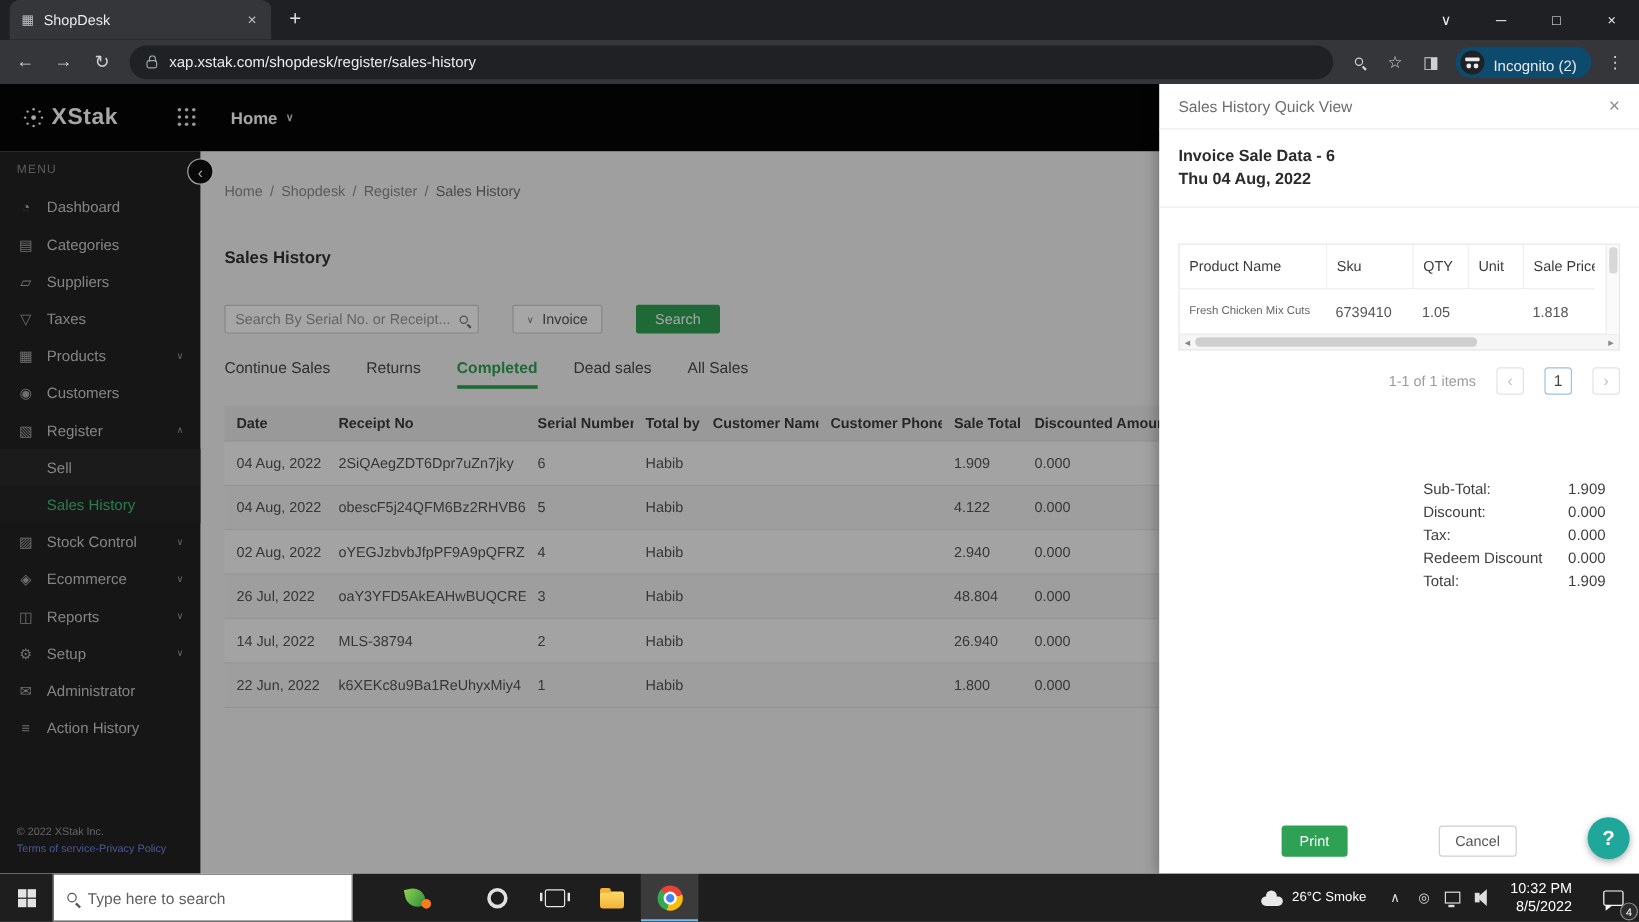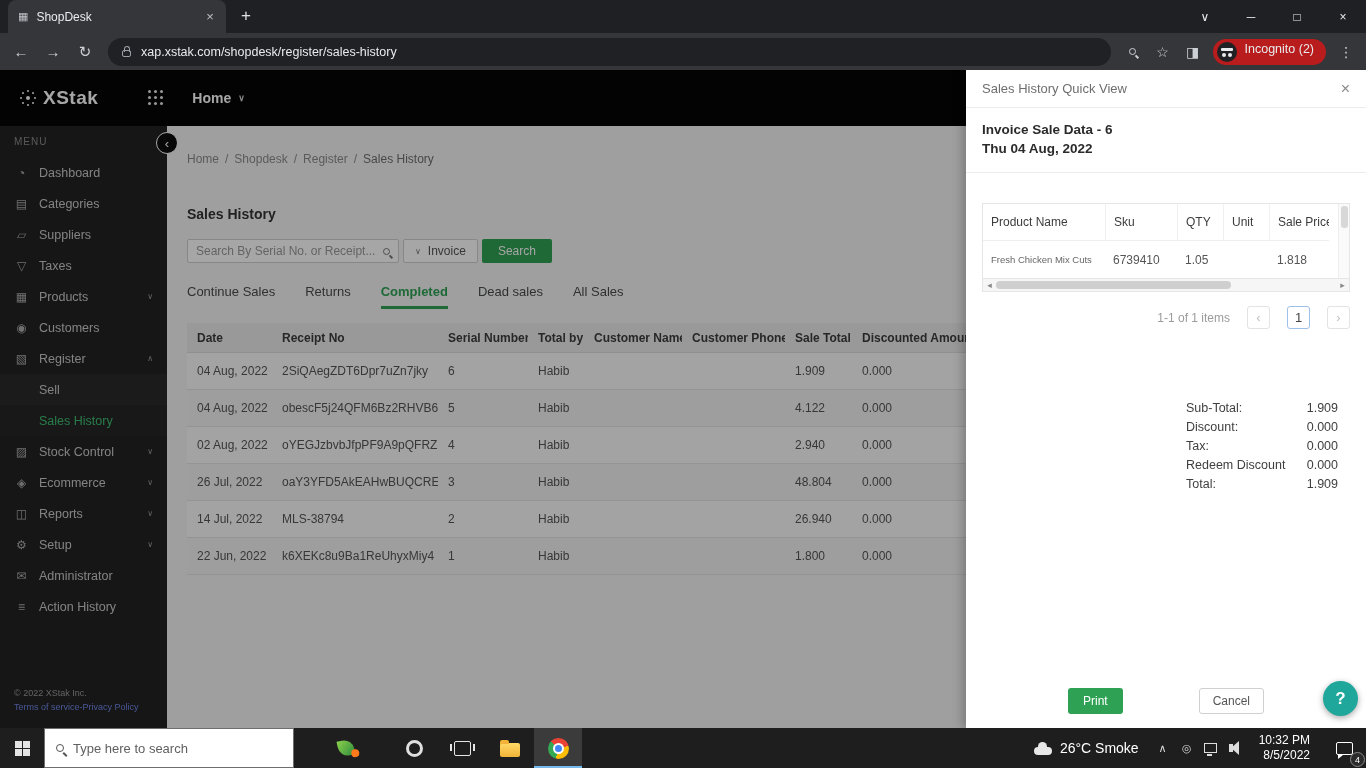--- a/index.html
+++ b/index.html
@@ -18,21 +18,21 @@
 
   .toolbar{height:37px;background:#35363a;display:flex;align-items:center;padding:0 6px;gap:2px}
   .nav-btn{width:30px;height:30px;display:flex;align-items:center;justify-content:center;color:#cdd1d5;font-size:15px;border-radius:50%}
   .omnibox{flex:1;height:28px;background:#202124;border-radius:14px;margin:0 6px;display:flex;align-items:center;padding:0 14px;gap:10px;min-width:0}
   .lock-icon{width:9px;height:7px;border:1.5px solid #9aa0a6;border-radius:2px;position:relative;margin-top:3px;flex:none}
   .lock-icon::before{content:"";position:absolute;top:-5px;left:1px;width:4px;height:5px;border:1.5px solid #9aa0a6;border-bottom:none;border-radius:4px 4px 0 0}
   .url{color:#e8eaed;font-size:12.5px;white-space:nowrap;overflow:hidden}
   .tb-icon{width:28px;height:28px;display:flex;align-items:center;justify-content:center;color:#cdd1d5;font-size:14px;flex:none}
   .mag-light{width:7px;height:7px;border:1.5px solid #cdd1d5;border-radius:50%;position:relative}
   .mag-light::after{content:"";position:absolute;width:1.5px;height:4px;background:#cdd1d5;left:6px;top:6px;transform:rotate(-45deg)}
-  .incog-pill{display:flex;align-items:flex-start;gap:8px;background:#b91c1c;border-radius:14px;padding:3px 12px 3px 4px;color:#e8eaed;font-size:12.5px;margin:0 4px;flex:none}
+  .incog-pill{display:flex;align-items:flex-end;gap:8px;background:#0c4a6e;border-radius:14px;padding:3px 12px 3px 4px;color:#e8eaed;font-size:12.5px;margin:0 4px;flex:none}
   .incog-icon{width:20px;height:20px;border-radius:50%;background:#202124;position:relative}
   .incog-icon::before{content:"";position:absolute;left:4px;top:6px;width:12px;height:3px;background:#e8eaed;border-radius:1px}
   .incog-icon::after{content:"";position:absolute;left:5px;top:11px;width:4px;height:4px;border-radius:50%;background:#e8eaed;box-shadow:6px 0 0 #e8eaed}
 
   
   .app{position:relative;width:1366px;height:658px;background:#f4f5f6;overflow:hidden}
   .app-header{height:56px;background:#060606;display:flex;align-items:center;padding:0 20px}
   .logo-mark{width:4px;height:4px;border-radius:50%;background:#fff;margin:0 13px 0 6px;box-shadow:0 -7px 0 -1px #fff,5px -5px 0 -1px #fff,7px 0 0 -1px #fff,5px 5px 0 -1px #fff,0 7px 0 -1px #fff,-5px 5px 0 -1px #fff,-7px 0 0 -1px #fff,-5px -5px 0 -1px #fff}
   .brand{color:#fff;font-size:19px;font-weight:bold;letter-spacing:.5px}
   .apps-btn{margin-left:48px;width:20px;height:20px;position:relative}
@@ -49,21 +49,21 @@
   .side-item .chv{margin-left:auto;font-size:8px;color:#9a9a9a}
   .sub-item{height:31px;display:flex;align-items:center;padding-left:39px;color:#c9c9c9;font-size:12.5px;background:#2a2a2a;flex:none}
   .sub-item.active{color:#3fbf72;background:#262626}
   .side-footer{margin-top:auto;padding:0 14px 16px;font-size:9px;color:#9a9a9a}
   .side-links{color:#6f86e8;margin-top:4px;font-size:9px}
 
   .main{flex:1;padding:26px 0 0 20px;position:relative;overflow:hidden}
   .breadcrumb{display:flex;gap:6px;font-size:12px;color:#8b8b8b}
   .bc-current{color:#6f6f6f}
   .page-title{margin-top:40px;font-size:14px;font-weight:bold;color:#333}
-  .search-row{margin-top:17px;display:flex;align-items:center;gap:4px}
+  .search-row{margin-top:32px;display:flex;align-items:center;gap:28px}
   .search-box{width:212px;height:24px;border:1px solid #cfcfcf;background:#fff;border-radius:2px;display:flex;align-items:center;padding:0 8px;gap:6px}
   .search-box input{border:none;outline:none;flex:1;font-size:12px;font-family:"Liberation Sans",sans-serif;color:#444;min-width:0}
   .search-box input::placeholder{color:#9a9a9a}
   .mag-dark{width:7px;height:7px;border:1.5px solid #777;border-radius:50%;position:relative;flex:none}
   .mag-dark::after{content:"";position:absolute;width:1.5px;height:4px;background:#777;left:6px;top:6px;transform:rotate(-45deg)}
   .filter-dd{height:24px;border:1px solid #cfcfcf;background:#fff;border-radius:2px;display:flex;align-items:center;padding:0 11px;gap:7px;font-size:12px;color:#555}
   .filter-dd .chvd{font-size:8px;color:#777}
   .search-btn{height:24px;background:#2ea154;color:#fff;font-size:12px;border:none;border-radius:2px;padding:0 16px;display:flex;align-items:center}
   .tabs-row{margin-top:21px;display:flex;gap:30px;font-size:13px;color:#4a4a4a}
   .tab-item{padding-bottom:7px;cursor:default}
@@ -138,21 +138,21 @@
   .taskview::before{content:"";position:absolute;left:-5px;top:2px;width:2px;height:7px;background:#e6e6e6}
   .taskview::after{content:"";position:absolute;right:-5px;top:2px;width:2px;height:7px;background:#e6e6e6}
   .folder{width:20px;height:14px;background:linear-gradient(#ffd968,#f2b338);border-radius:2px;position:relative;margin-top:3px}
   .folder::before{content:"";position:absolute;top:-3px;left:0;width:9px;height:4px;background:#f2b338;border-radius:2px 2px 0 0}
   .chrome-ic{width:21px;height:21px;border-radius:50%;background:conic-gradient(from -45deg,#ea4335 0 120deg,#fbbc05 120deg 240deg,#34a853 240deg 360deg);position:relative}
   .chrome-ic::after{content:"";position:absolute;inset:5px;background:#4285f4;border:2.5px solid #fff;border-radius:50%}
   .tray{margin-left:auto;display:flex;align-items:center;color:#fff}
   .cloud{width:18px;height:8px;background:#e8e8e8;border-radius:8px;position:relative;margin-top:5px}
   .cloud::before{content:"";position:absolute;left:4px;top:-5px;width:9px;height:9px;background:#e8e8e8;border-radius:50%}
   .cloud::after{content:"";position:absolute;left:-3px;top:-4px;width:7px;height:7px;background:#f4d264;border-radius:50%;z-index:-1}
-  .weather-txt{font-size:14px;margin:0 12px 0 8px;white-space:nowrap}
+  .weather-txt{font-size:11px;margin:0 12px 0 8px;white-space:nowrap}
   .tray-ic{width:24px;height:40px;display:flex;align-items:center;justify-content:center;color:#ddd;font-size:11px;flex:none}
   .net{width:13px;height:10px;border:1.8px solid #ddd;position:relative}
   .net::after{content:"";position:absolute;left:2px;bottom:-4px;width:5px;height:2px;background:#ddd}
   .spk{width:4px;height:8px;background:#ddd;position:relative;margin-right:7px}
   .spk::after{content:"";position:absolute;left:2px;top:-3px;width:0;height:0;border-top:7px solid transparent;border-bottom:7px solid transparent;border-right:8px solid #ddd}
   .clock{font-size:12px;text-align:right;line-height:15px;padding:0 12px;white-space:nowrap}
   .ac{width:44px;height:40px;display:flex;align-items:center;justify-content:center;position:relative;flex:none}
   .ac-bubble{width:17px;height:13px;border:1.8px solid #fff;border-radius:2px;position:relative}
   .ac-bubble::after{content:"";position:absolute;left:1px;bottom:-5px;width:0;height:0;border-top:4px solid #fff;border-right:5px solid transparent}
   .ac-badge{position:absolute;right:1px;bottom:1px;width:15px;height:15px;border-radius:50%;background:#2b2b2b;border:1px solid #888;color:#fff;font-size:9px;display:flex;align-items:center;justify-content:center}

